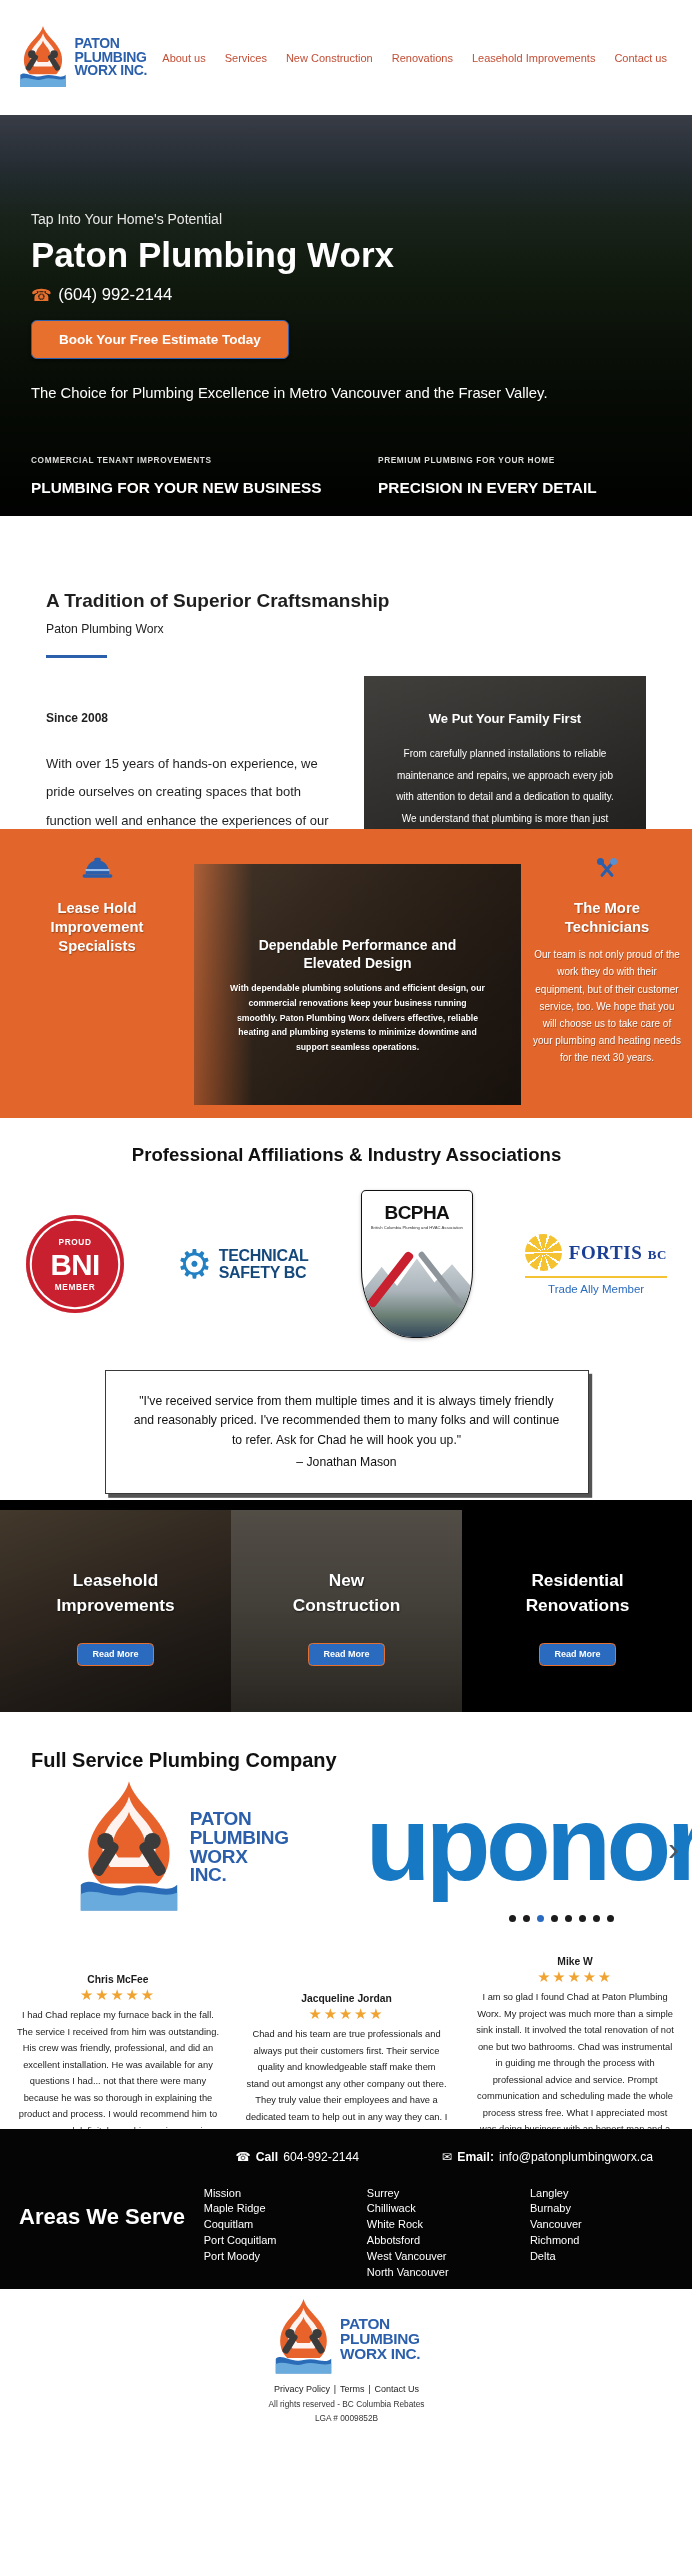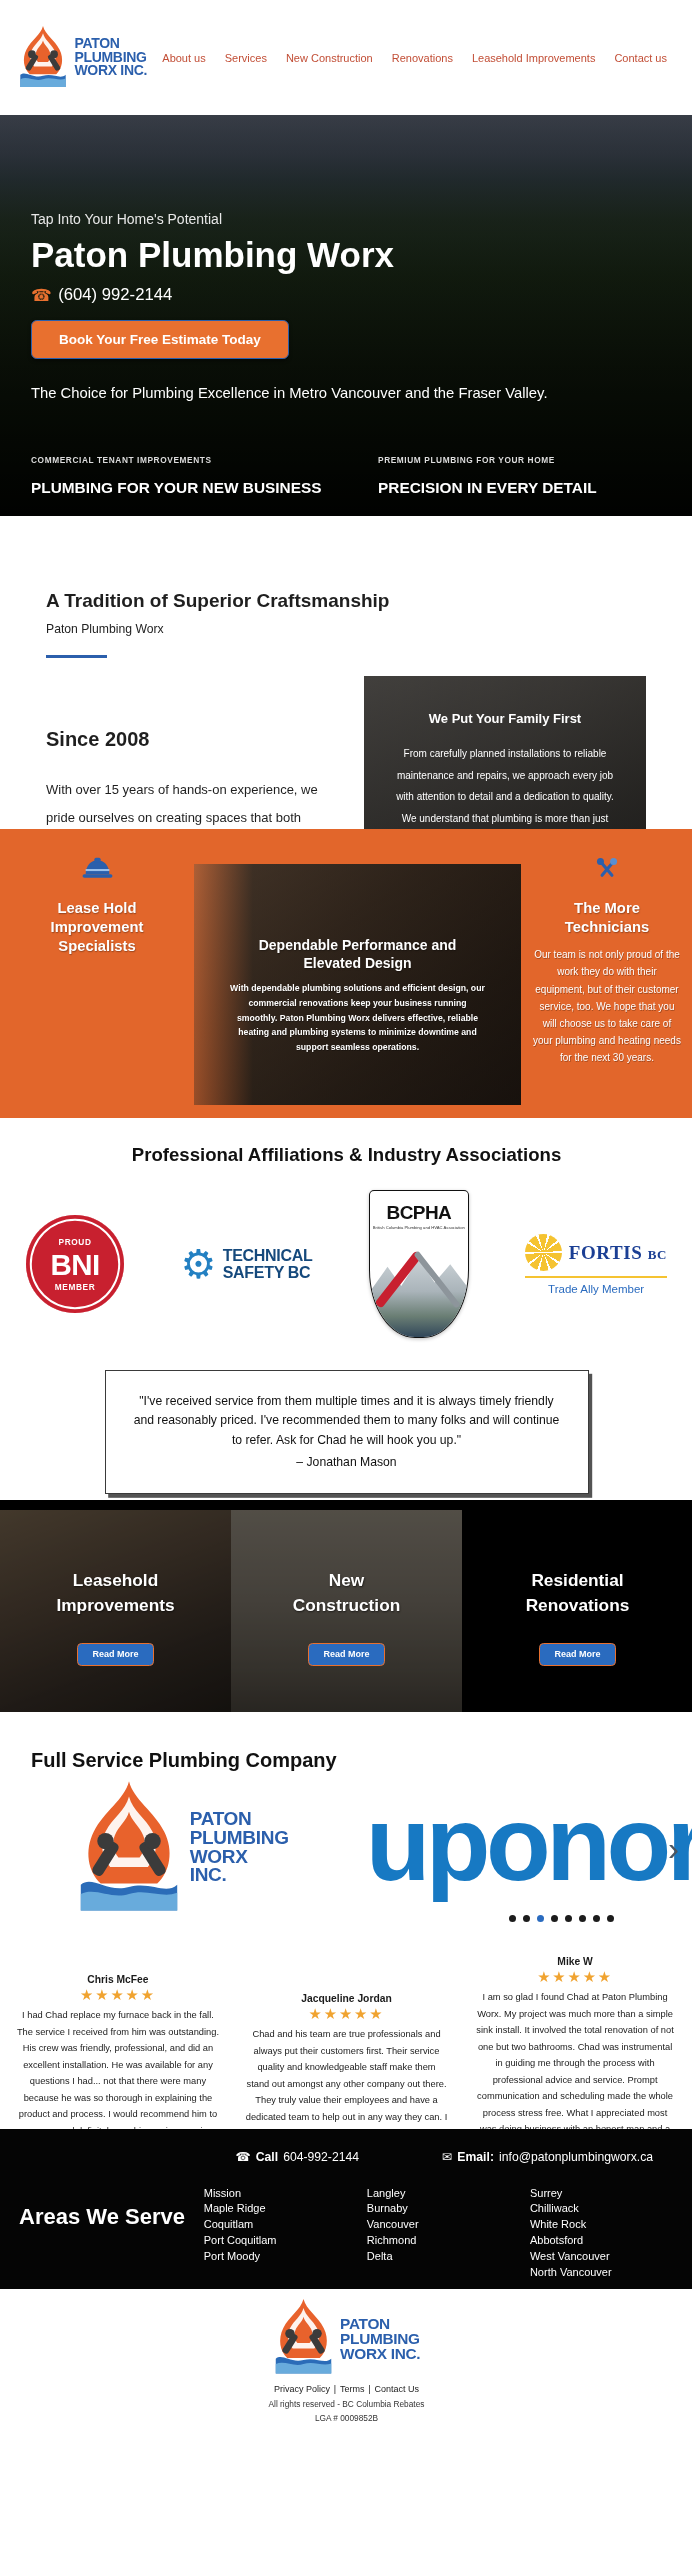--- a/index.html
+++ b/index.html
@@ -26,21 +26,21 @@
   .hero-tagline { margin-top:26px; font-size:14.8px; }
   .hero-bottom-grid { position:absolute; left:0; right:0; bottom:19px; display:grid; grid-template-columns:359px 1fr; }
 
   
   .tradition { height:313px; background:#fff; padding:74px 6px 0 46px; color:#1f1f1f; }
   .trad-h2 { font-size:19px; font-weight:800; }
   .trad-sub { font-size:12.2px; margin-top:10.3px; color:#222; }
   .trad-line { width:61px; height:3.2px; background:#2B5FAC; margin-top:19px; }
   .trad-grid { display:flex; margin-top:18px; }
   .trad-left { width:302px; }
-  .trad-since { font-size:20px; font-weight:800; margin-top:52px; }
+  .trad-since { font-size:12px; font-weight:800; margin-top:35px; }
   .trad-p { font-size:13px; line-height:2.2; margin-top:24.4px; color:#1f1f1f; }
   .btn-learn { display:inline-block; margin:33px 0 0 45px; background:#E8702F; color:#fff; border:1.9px solid #2B5FAC; border-radius:6.4px; padding:12.2px 27px; font-size:13px; font-weight:700; cursor:pointer; box-shadow:0 1.9px 3.2px rgba(0,0,0,0.35); }
   .family-card { width:282px; height:273px; margin-left:16px; color:#fff; text-align:center; padding:35px 32px 0;
     background:
       linear-gradient(180deg, rgba(20,20,20,0.66), rgba(10,10,10,0.78)),
       linear-gradient(135deg, #9a948c 0%, #7d776f 40%, #5f5a52 70%, #47433c 100%); }
   .family-title { font-size:13px; font-weight:800; }
   .family-p { font-size:10px; line-height:2.15; margin-top:16.7px; }
 
   
@@ -62,21 +62,21 @@
   .affil { height:247px; background:#fff; text-align:center; padding-top:26px; overflow:visible; }
   .affil-h2 { font-size:18.6px; font-weight:800; color:#111; }
   .affil-sub { font-size:12.2px; color:#222; margin-top:10.3px; }
   .affil-row { display:flex; align-items:center; justify-content:space-between; padding:0 26px; margin-top:24.4px; }
   .bni { width:98px; height:98px; border-radius:50%; background:#C8202F; color:#fff; box-shadow:inset 0 0 0 3.8px #C8202F, inset 0 0 0 5.8px #fff; display:flex; flex-direction:column; justify-content:center; align-items:center; }
   .bni .sm { font-size:8.3px; letter-spacing:0.6px; font-weight:700; }
   .bni .bg { font-size:29.5px; font-weight:800; letter-spacing:-0.6px; line-height:1; margin:2.6px 0; }
   .tsbc { display:flex; align-items:center; gap:6.4px; }
   .tsbc .gear { font-size:40px; color:#2380C2; line-height:1; }
   .tsbc .txt { text-align:left; color:#15497C; font-weight:800; font-size:16px; line-height:1.1; letter-spacing:-0.3px; }
-  .bcpha { width:100px; height:148px; background:#fff; border:1.9px solid #111; border-radius:5.1px 5.1px 46% 46%; position:relative; z-index:3; overflow:hidden; box-shadow:0 1.3px 3.8px rgba(0,0,0,0.25);text-align:center; }
+  .bcpha { width:112px; height:148px; background:#fff; border:1.9px solid #111; border-radius:5.1px 5.1px 46% 46%; position:relative; z-index:3; overflow:hidden; box-shadow:0 1.3px 3.8px rgba(0,0,0,0.25);text-align:center; }
   .bcpha .nm { font-size:19px; font-weight:800; color:#111; margin-top:10.3px; letter-spacing:-0.6px; }
   .bcpha .ds { font-size:4.2px; color:#333; margin-top:1.3px; }
   .bcpha .mts { position:absolute; left:0; right:0; bottom:0; height:83px;
      background: linear-gradient(180deg, #cfd6da 0%, #aab4ba 45%, #6a7e74 75%, #31475a 100%);
      clip-path: polygon(0 45%, 18% 15%, 32% 38%, 50% 5%, 66% 34%, 82% 12%, 100% 40%, 100% 100%, 0 100%); }
   .bcpha .wr1 { position:absolute; left:24.4px; bottom:24.4px; width:9px; height:67px; background:#C8202F; border-radius:3.8px; transform:rotate(38deg); }
   .bcpha .wr2 { position:absolute; right:27px; bottom:23px; width:6.4px; height:69px; background:#8d959b; border-radius:3.2px; transform:rotate(-38deg); }
   .fortis { text-align:left; }
   .fortis-top { display:flex; align-items:center; gap:6.4px; }
   .fortis-fan { width:37px; height:37px; border-radius:50%; background:
@@ -385,33 +385,33 @@
   <div class="areas">
     <div class="areas-title">Areas We Serve</div>
     <div class="area-col">
       <div>Mission</div>
       <div>Maple Ridge</div>
       <div>Coquitlam</div>
       <div>Port Coquitlam</div>
       <div>Port Moody</div>
     </div>
     <div class="area-col">
-      <div>Langley</div>
-      <div>Burnaby</div>
-      <div>Vancouver</div>
-      <div>Richmond</div>
-      <div>Delta</div>
-    </div>
-    <div class="area-col">
       <div>Surrey</div>
       <div>Chilliwack</div>
       <div>White Rock</div>
       <div>Abbotsford</div>
       <div>West Vancouver</div>
       <div>North Vancouver</div>
+    </div>
+    <div class="area-col">
+      <div>Langley</div>
+      <div>Burnaby</div>
+      <div>Vancouver</div>
+      <div>Richmond</div>
+      <div>Delta</div>
     </div>
   </div>
 </section>
 
 <footer class="footer">
   <div class="logo">
     <span><svg width="61" height="76" viewBox="0 0 95 118">
           <use href="#flame-logo"></use>
         </svg></span>
     <div class="logo-text" style="text-align:left;font-size:15.4px">

